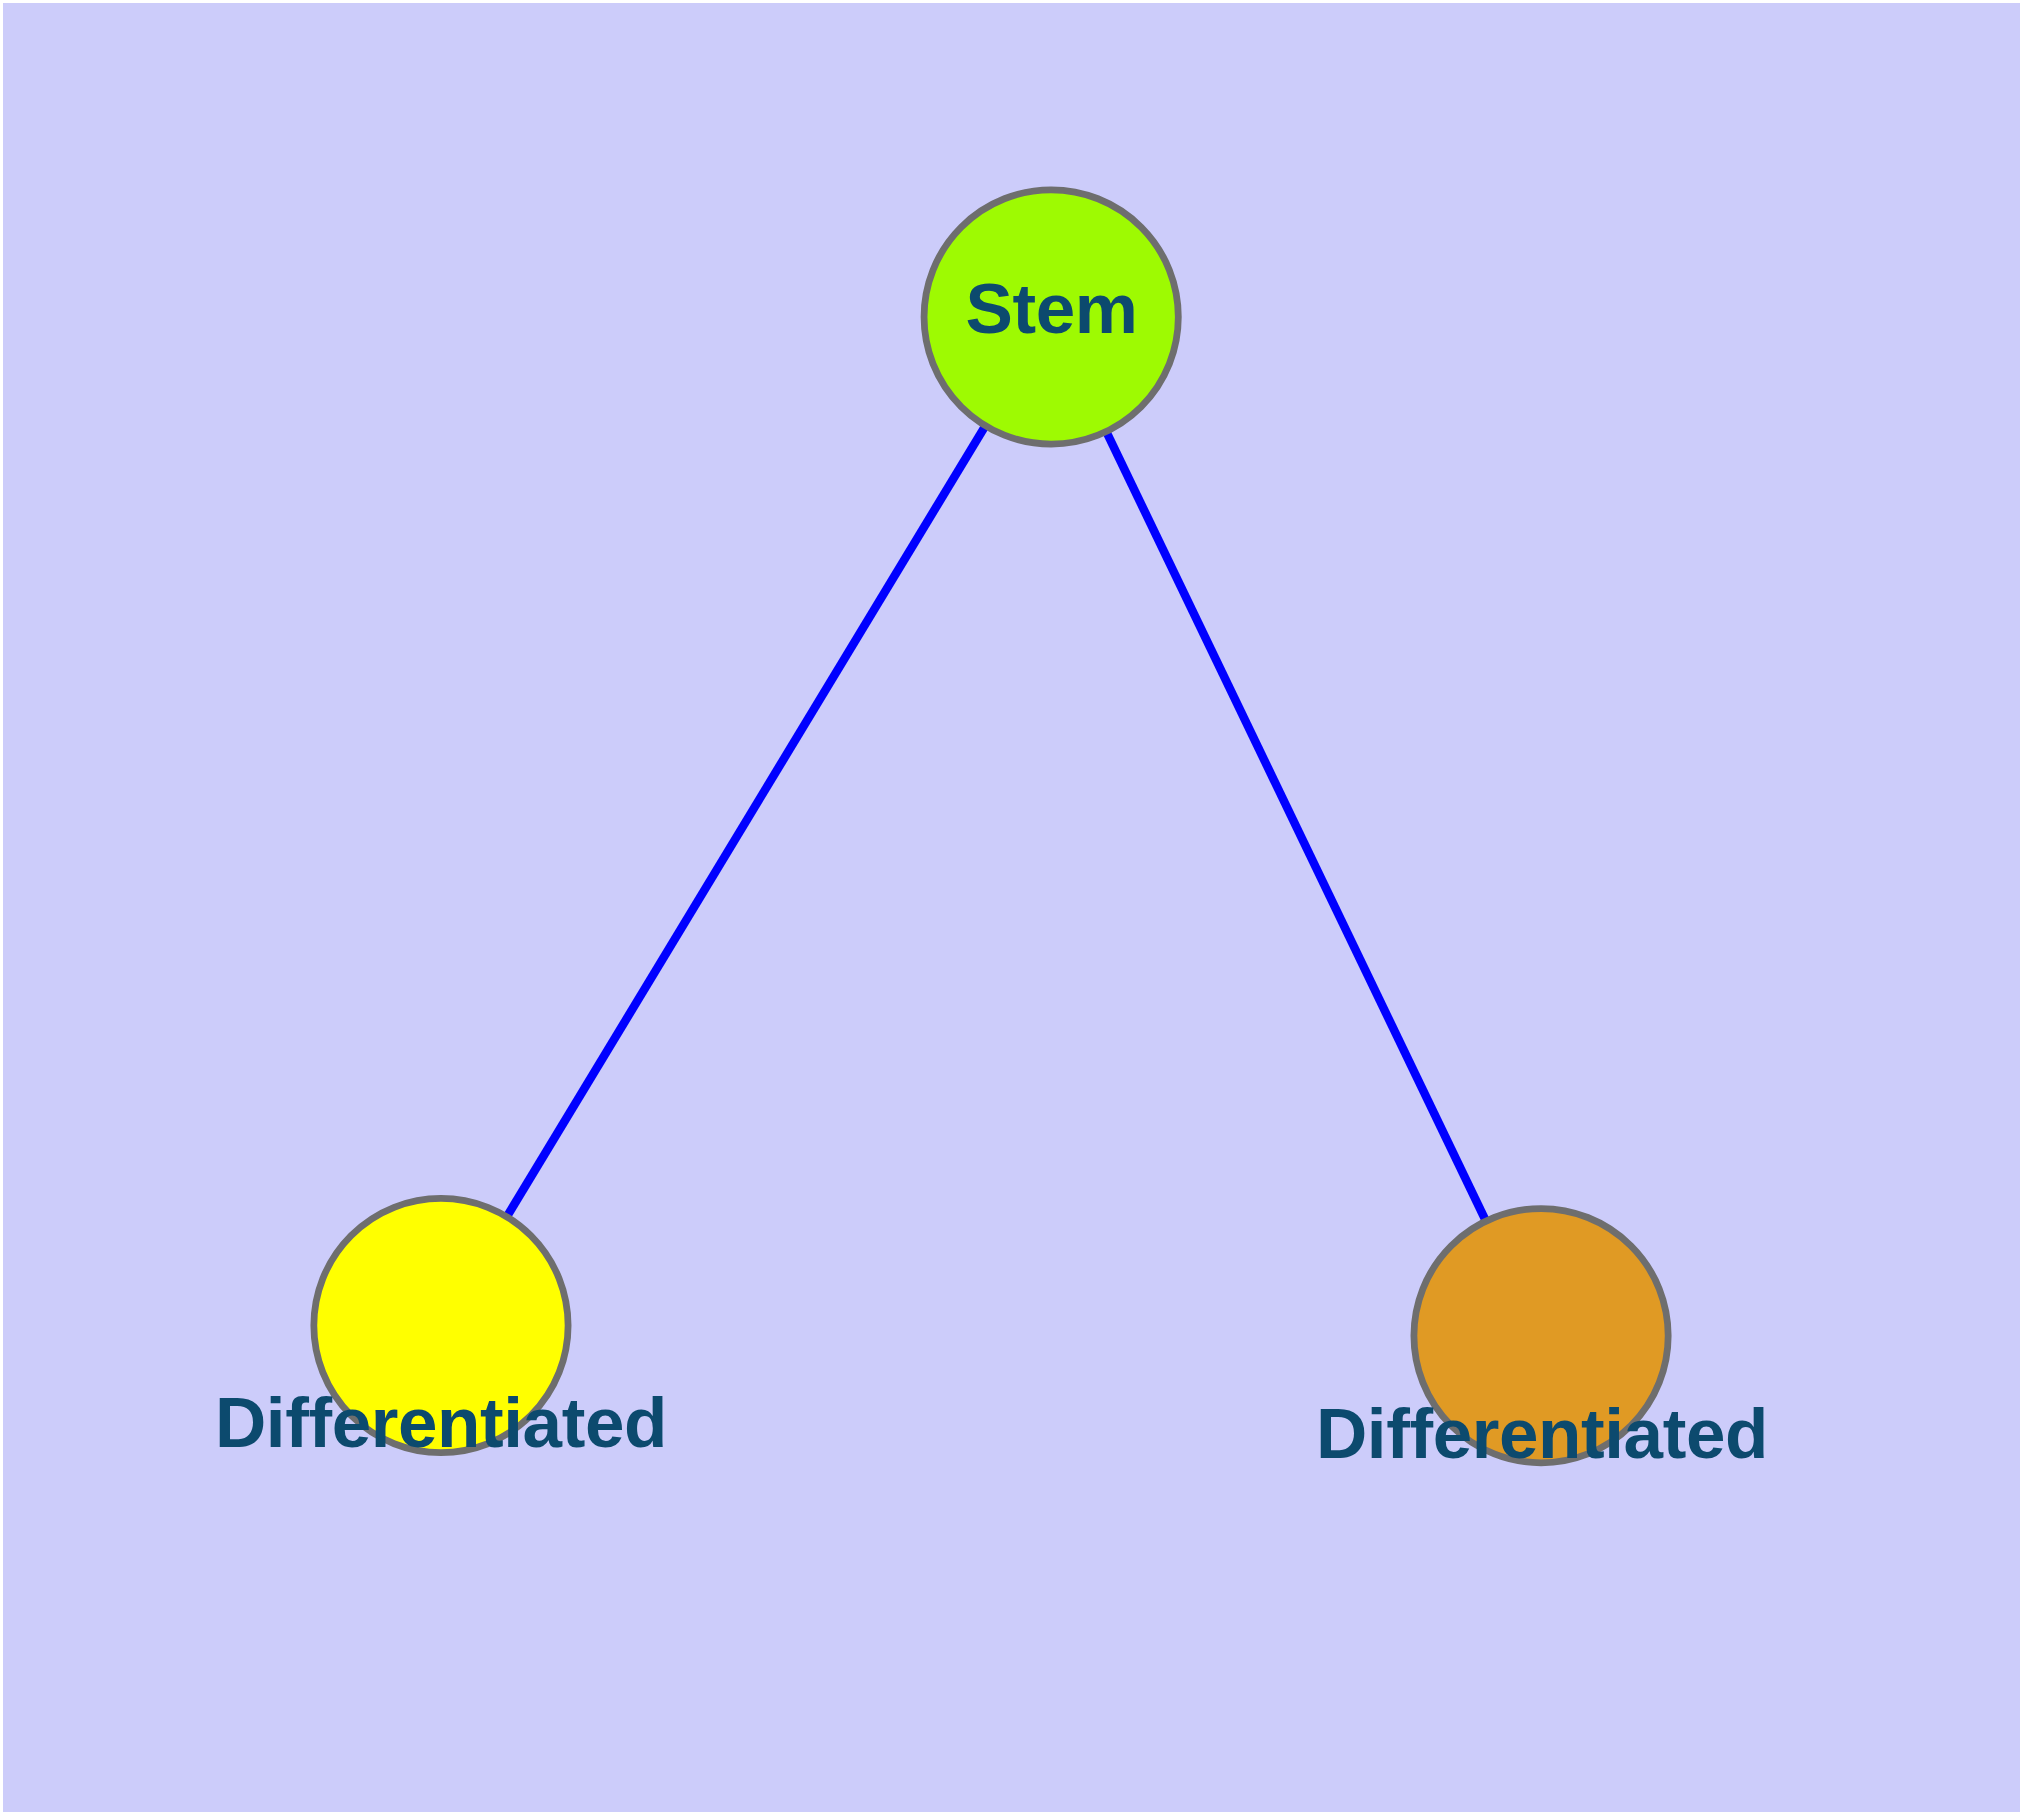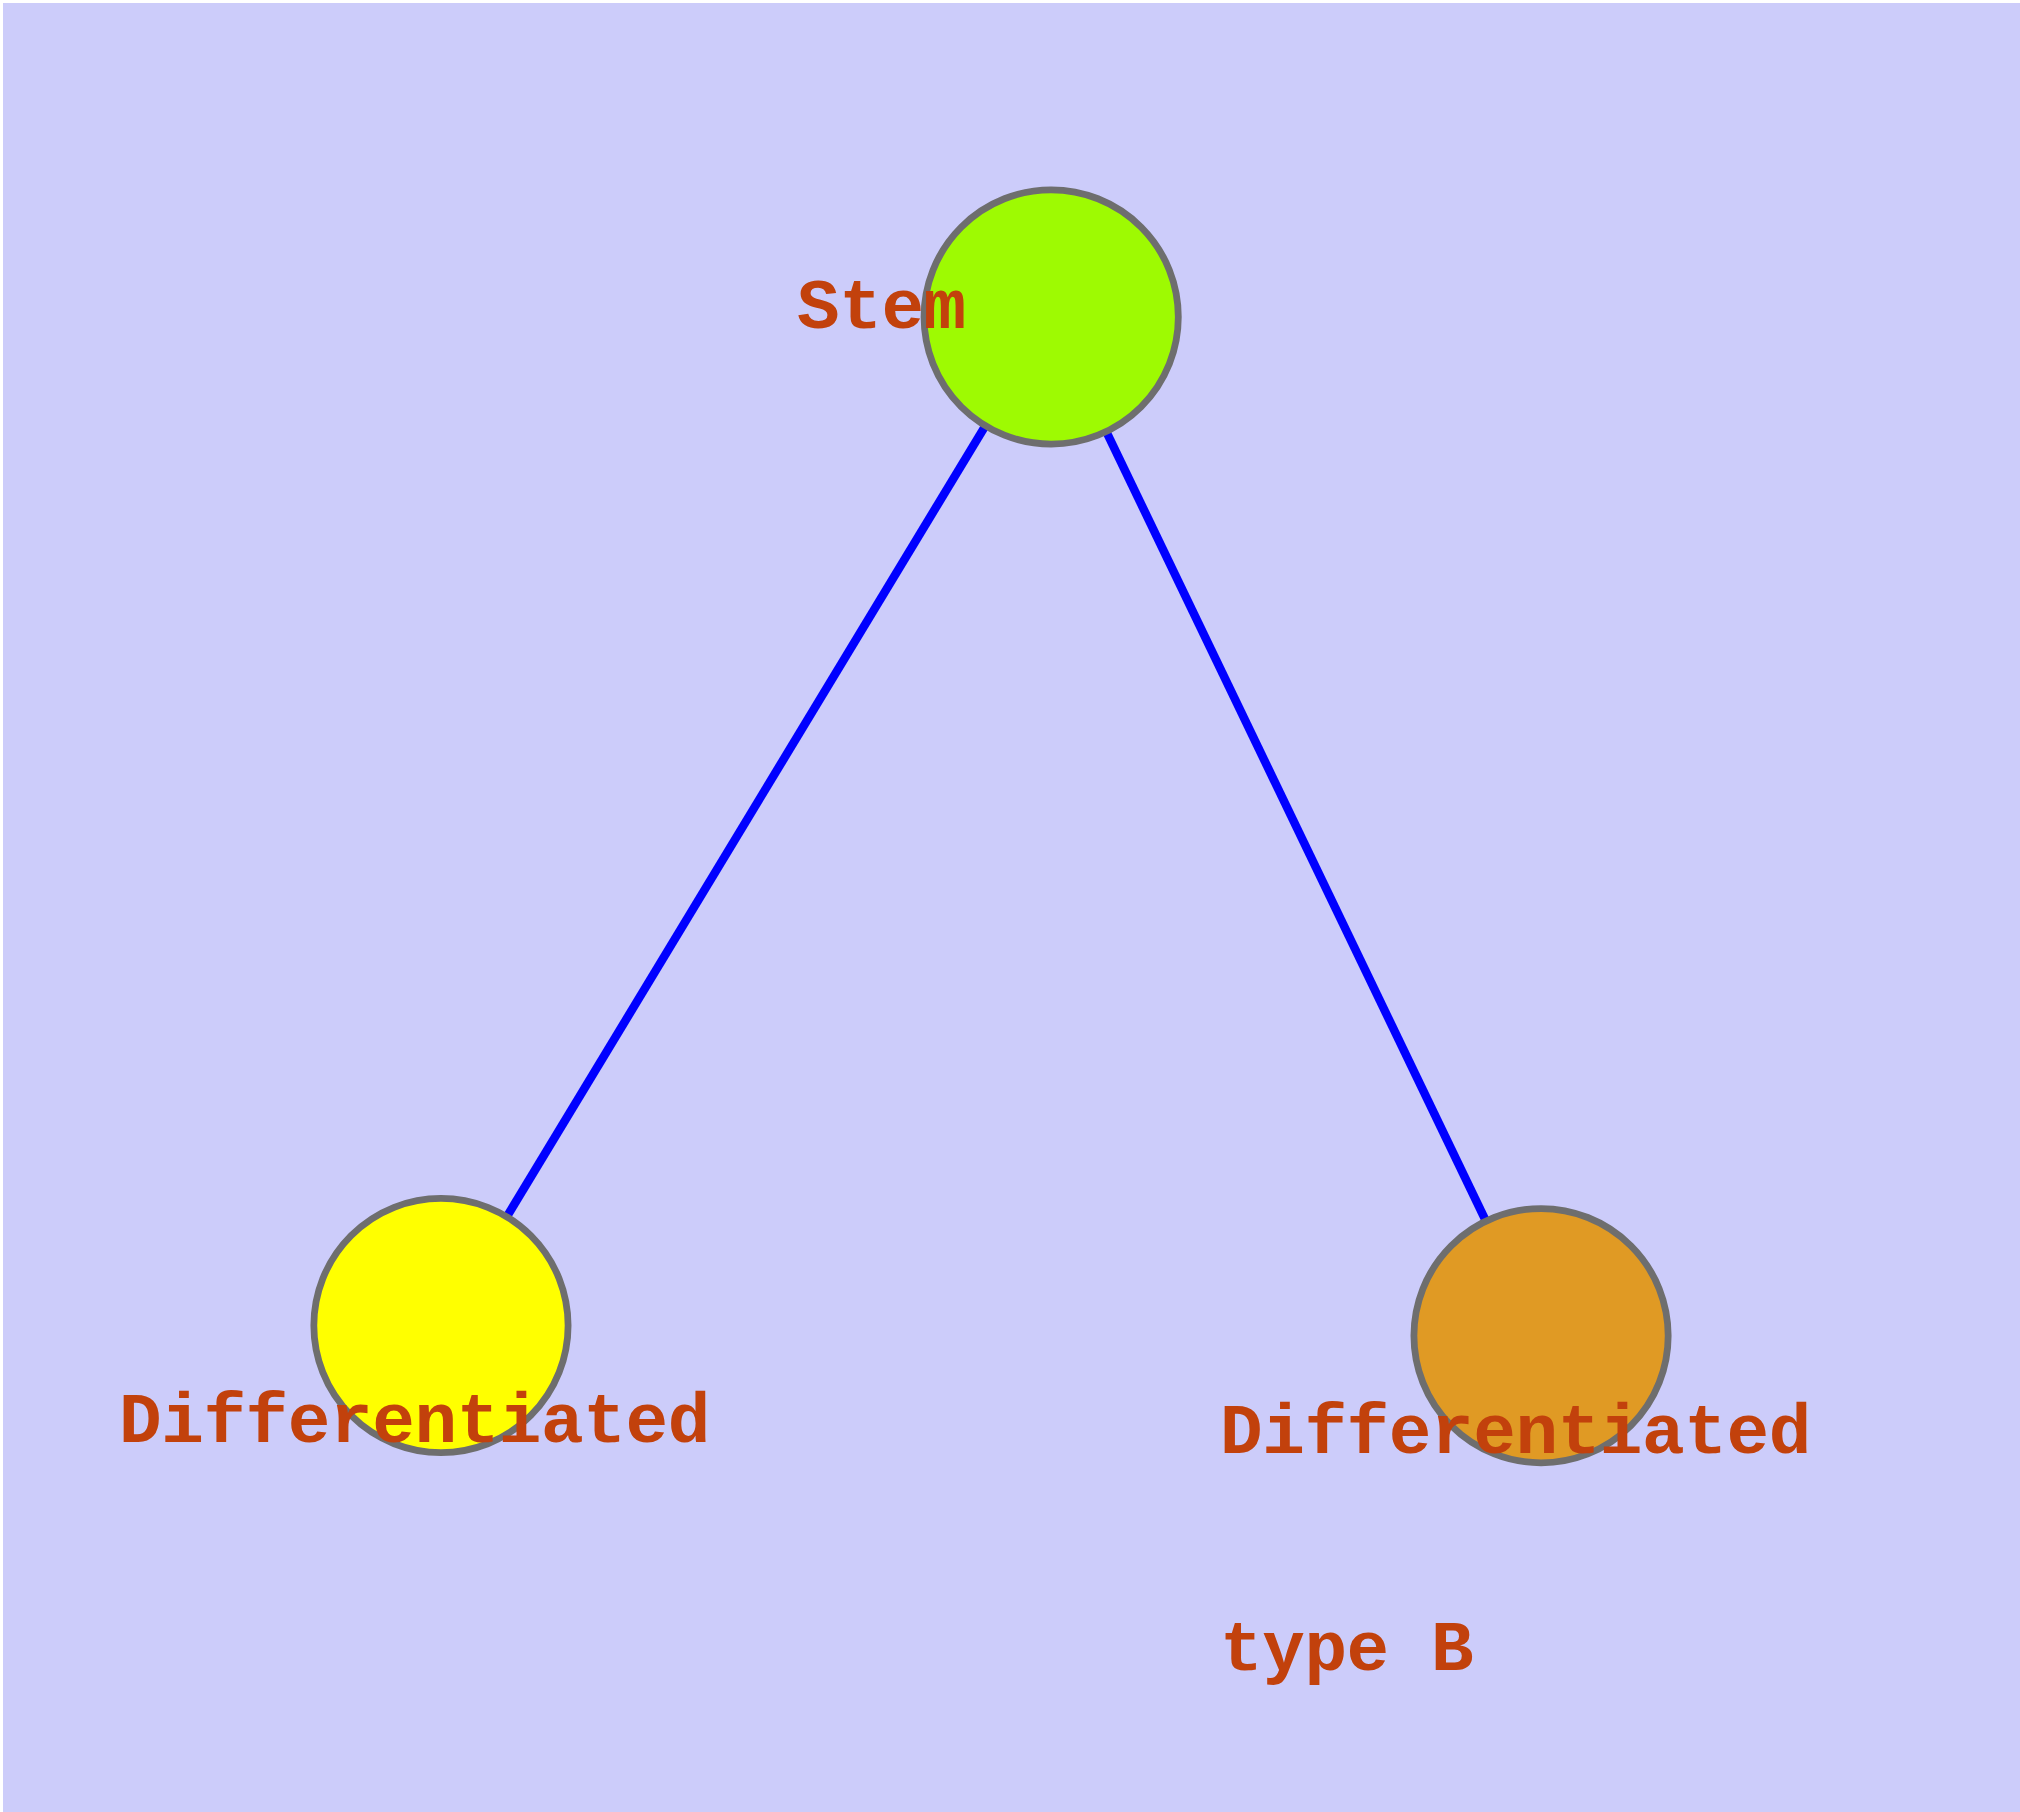--- a/index.html
+++ b/index.html
@@ -26,23 +26,24 @@
   svg.graph-svg {
     position: absolute;
     left: 0;
     top: 0;
     width: 2021px;
     height: 1812px;
     display: block;
   }
   .node-label {
     position: absolute;
-    color: #c2410c;
+    text-align: center;
+    color: #0c4a6e;
     font-weight: bold;
-    font-family: Liberation Mono, monospace;
+    font-family: Liberation Sans, sans-serif;
     line-height: 1.02;
     white-space: pre;
     pointer-events: none;
     letter-spacing: -0.4px;
   }
   .label-stem {
     font-size: 71px;
     left: 797px;
     top: 273px;
     width: 509px;
@@ -79,16 +80,15 @@
   </svg>
 
   <div class="node-label label-stem">Stem</div>
 
   <div class="node-label label-a">
     <div>Differentiated</div>
   </div>
 
   <div class="node-label label-b">
     <div>Differentiated</div>
-    <div>type B</div>
   </div>
 </div>
 
 
 </body></html>

